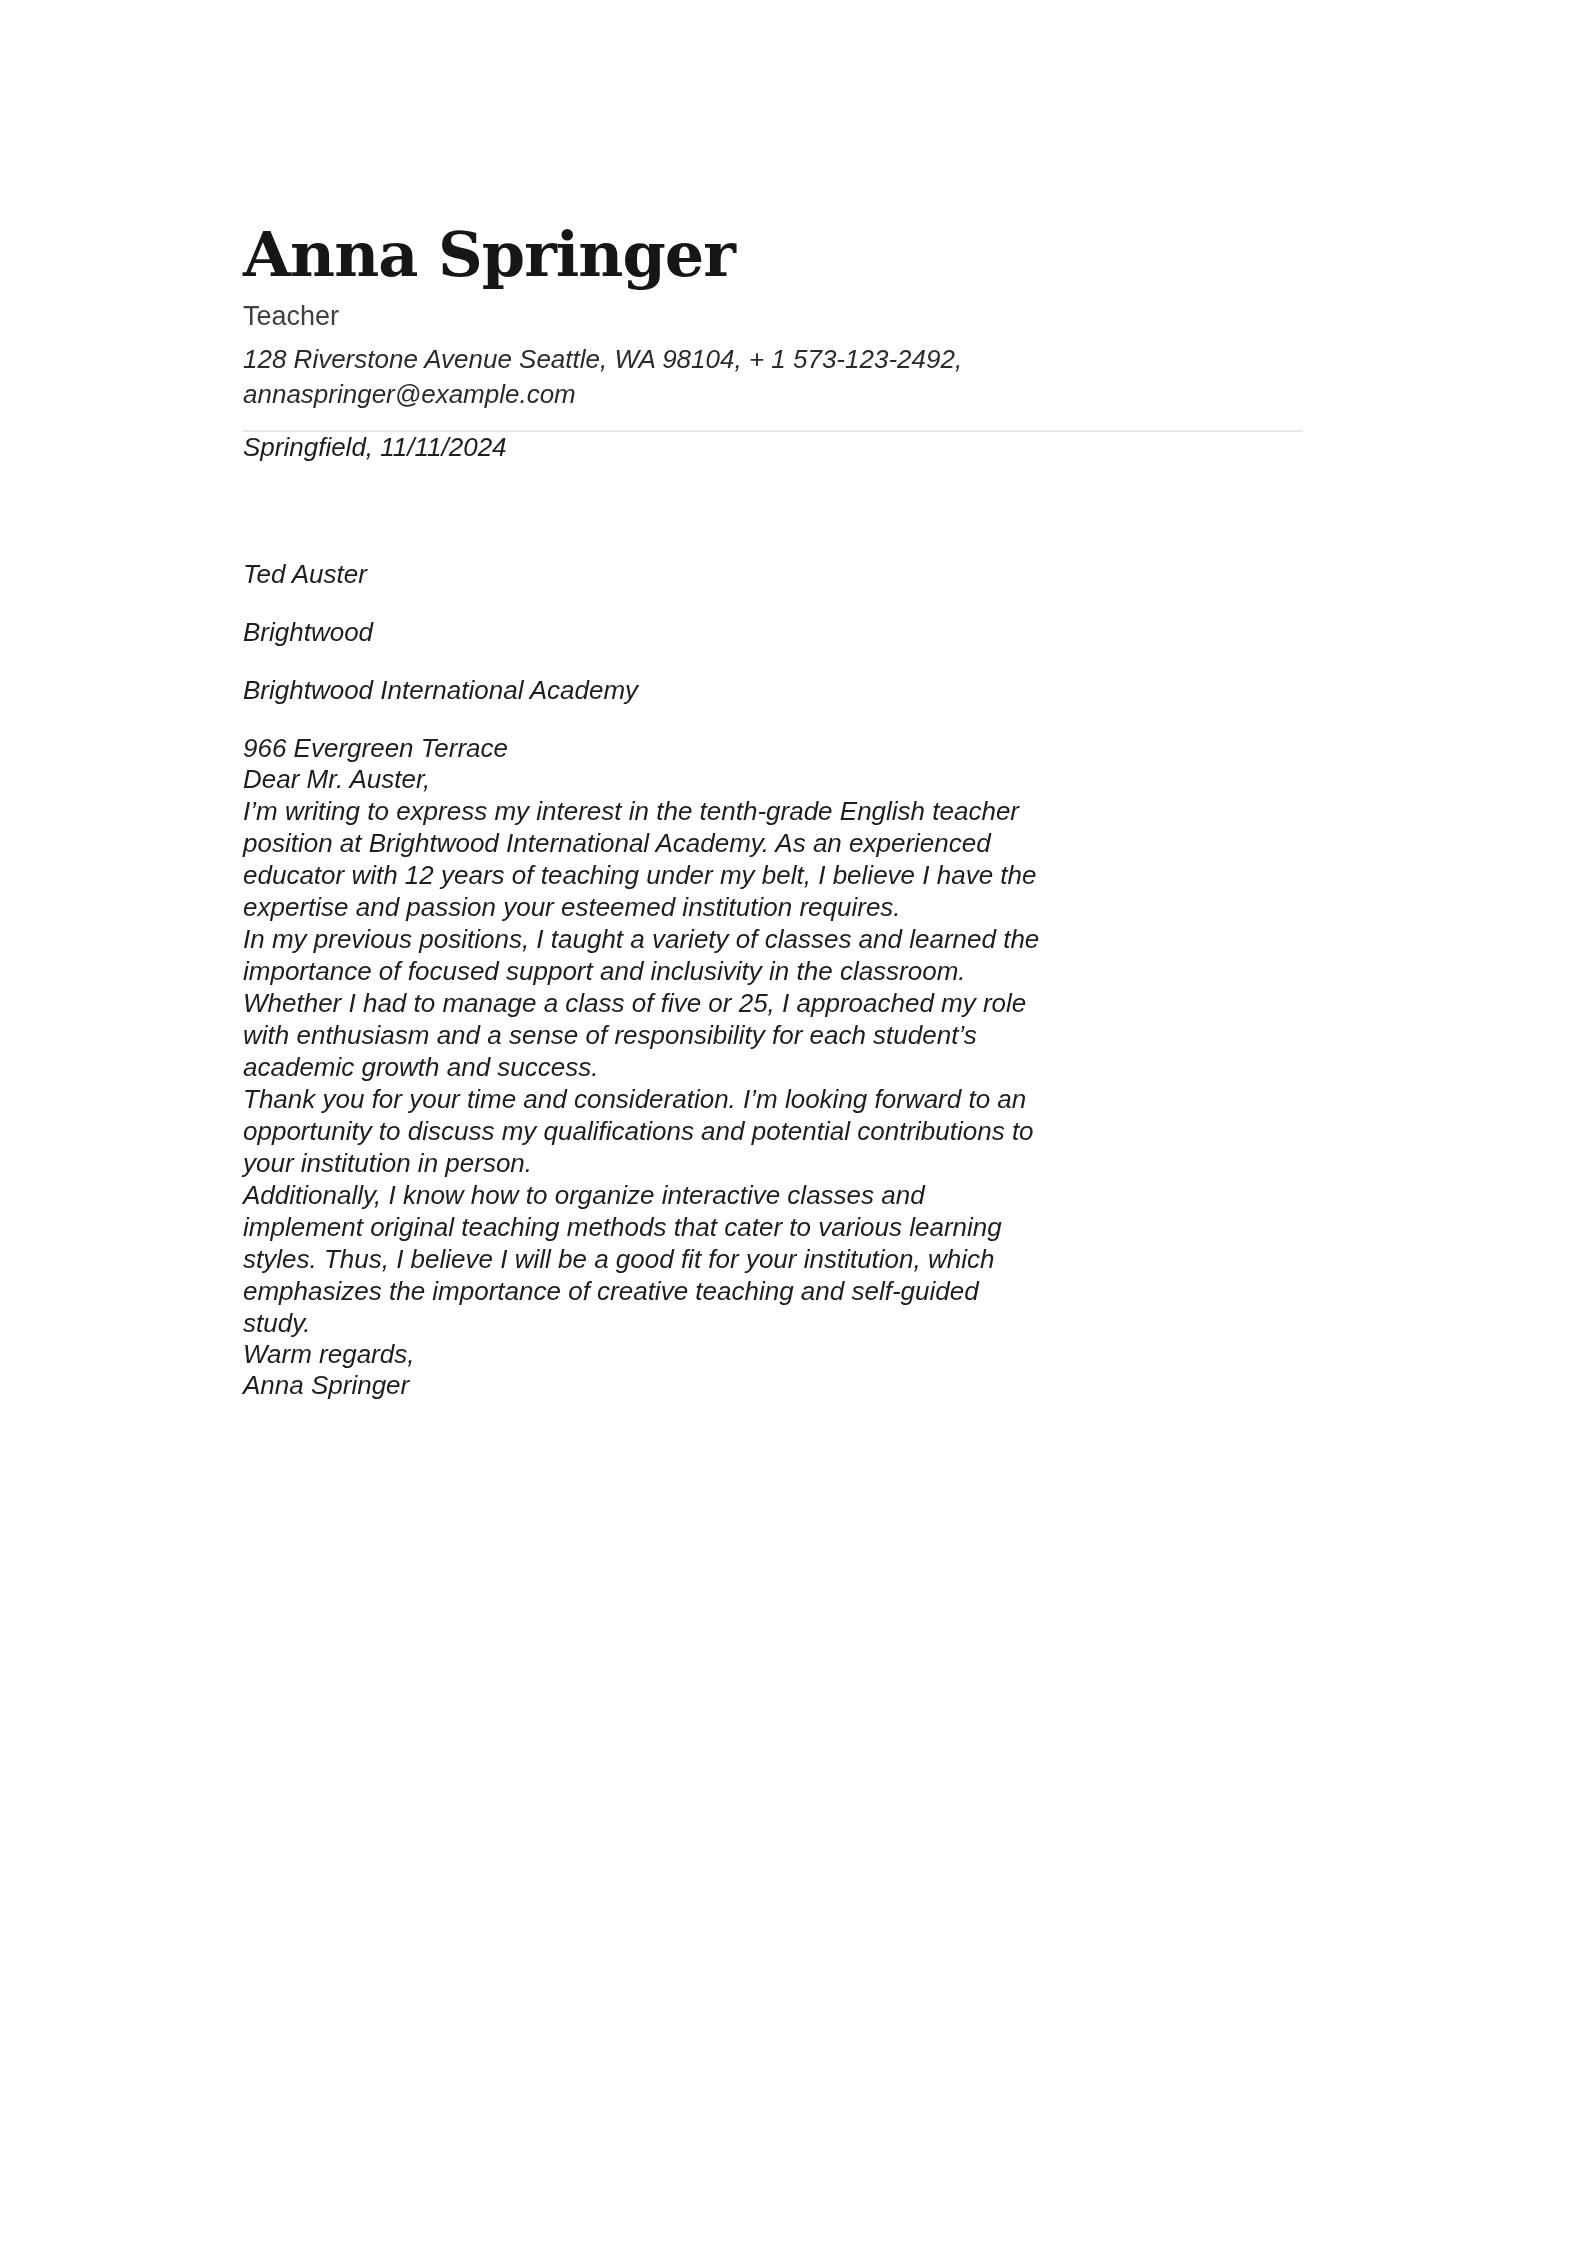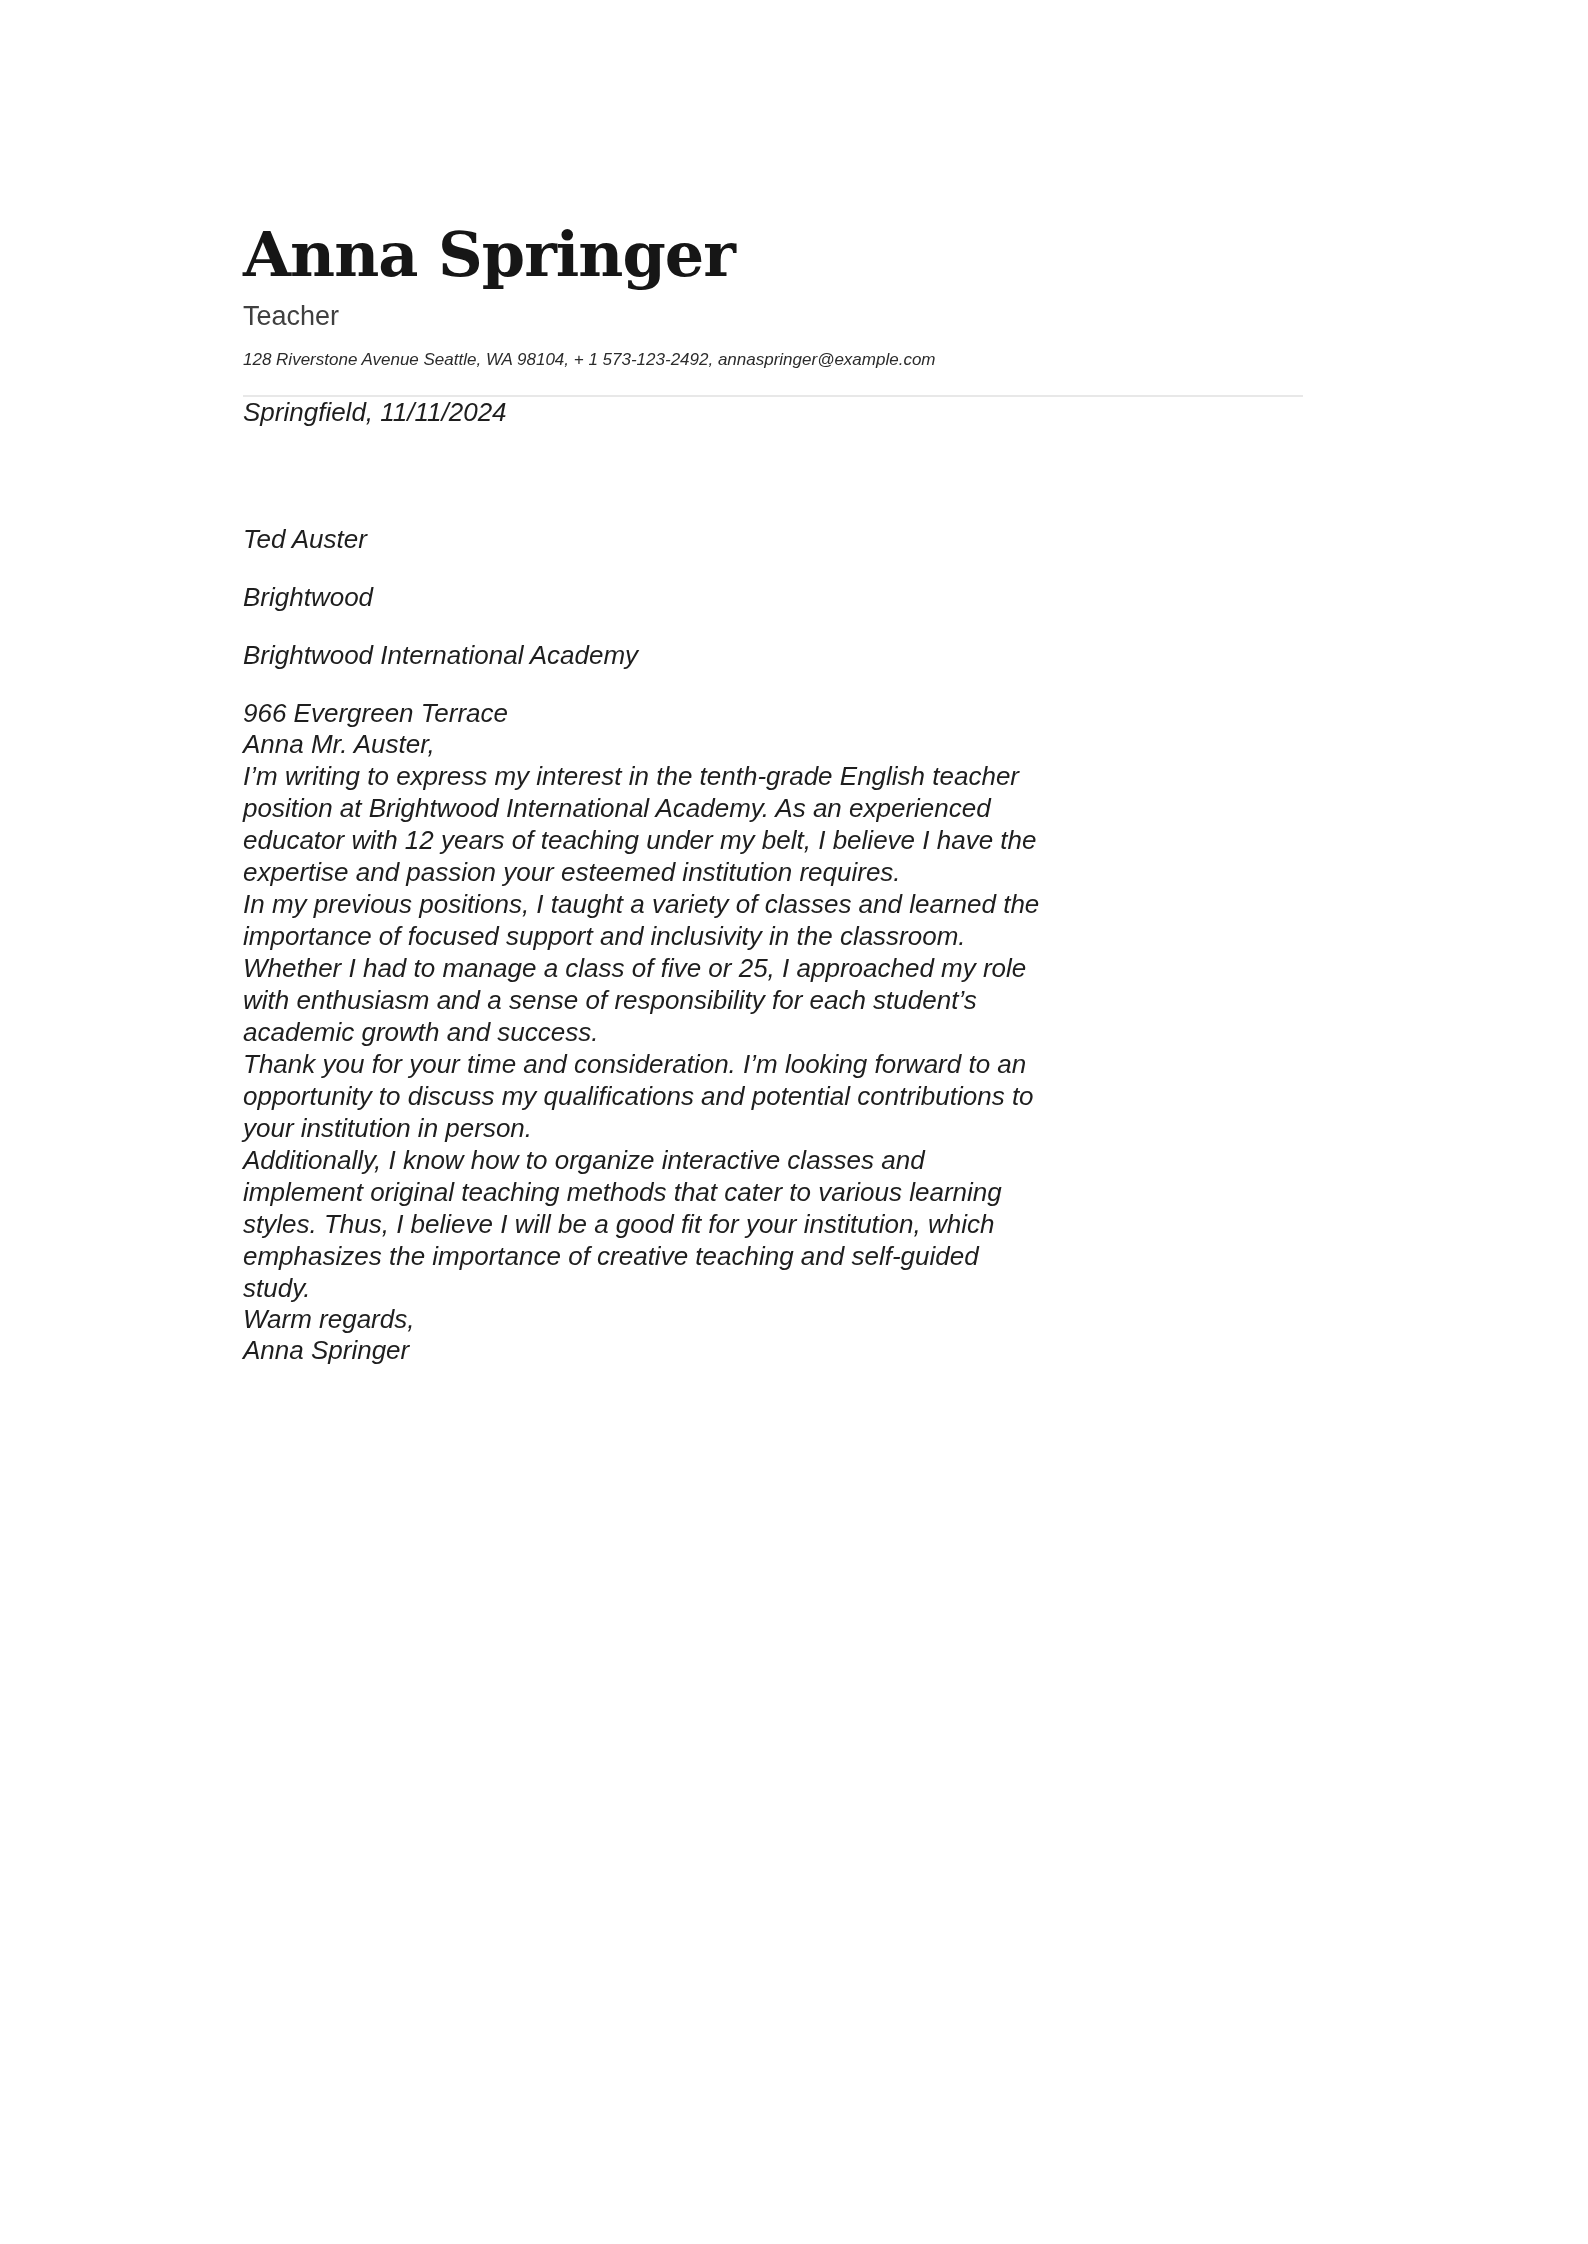--- a/index.html
+++ b/index.html
@@ -33,21 +33,21 @@
     margin: 0;
   }
   .job-title {
     font-size: 27px;
     line-height: 31px;
     color: #404040;
     margin-top: 14px;
   }
   .contact {
     font-style: italic;
-    font-size: 17px;
+    font-size: 26px;
     line-height: 35px;
     color: #2b2b2b;
     margin-top: 10px;
     max-width: 1082px;
   }
   .divider {
     border: none;
     border-top: 2px solid #e8e8e8;
     margin: 18px 0 0 0;
     width: 1082px;
@@ -103,21 +103,21 @@
 
     <p class="date-line">Springfield, 11/11/2024</p>
 
     <div class="recipient">
       <p>Ted Auster</p>
       <p>Brightwood</p>
       <p>Brightwood International Academy</p>
       <p>966 Evergreen Terrace</p>
     </div>
 
-    <p class="salutation">Anna Mr. Auster,</p>
+    <p class="salutation">Dear Mr. Auster,</p>
 
     <p class="para">I’m writing to express my interest in the tenth-grade English teacher position at Brightwood International Academy. As an experienced educator with 12 years of teaching under my belt, I believe I have the expertise and passion your esteemed institution requires.</p>
 
     <p class="para">In my previous positions, I taught a variety of classes and learned the importance of focused support and inclusivity in the classroom. Whether I had to manage a class of five or 25, I approached my role with enthusiasm and a sense of responsibility for each student’s academic growth and success.</p>
 
     <p class="para">Thank you for your time and consideration. I’m looking forward to an opportunity to discuss my qualifications and potential contributions to your institution in person.</p>
 
     <p class="para">Additionally, I know how to organize interactive classes and implement original teaching methods that cater to various learning styles. Thus, I believe I will be a good fit for your institution, which emphasizes the importance of creative teaching and self-guided study.</p>
 
     <p class="closing">Warm regards,</p>

